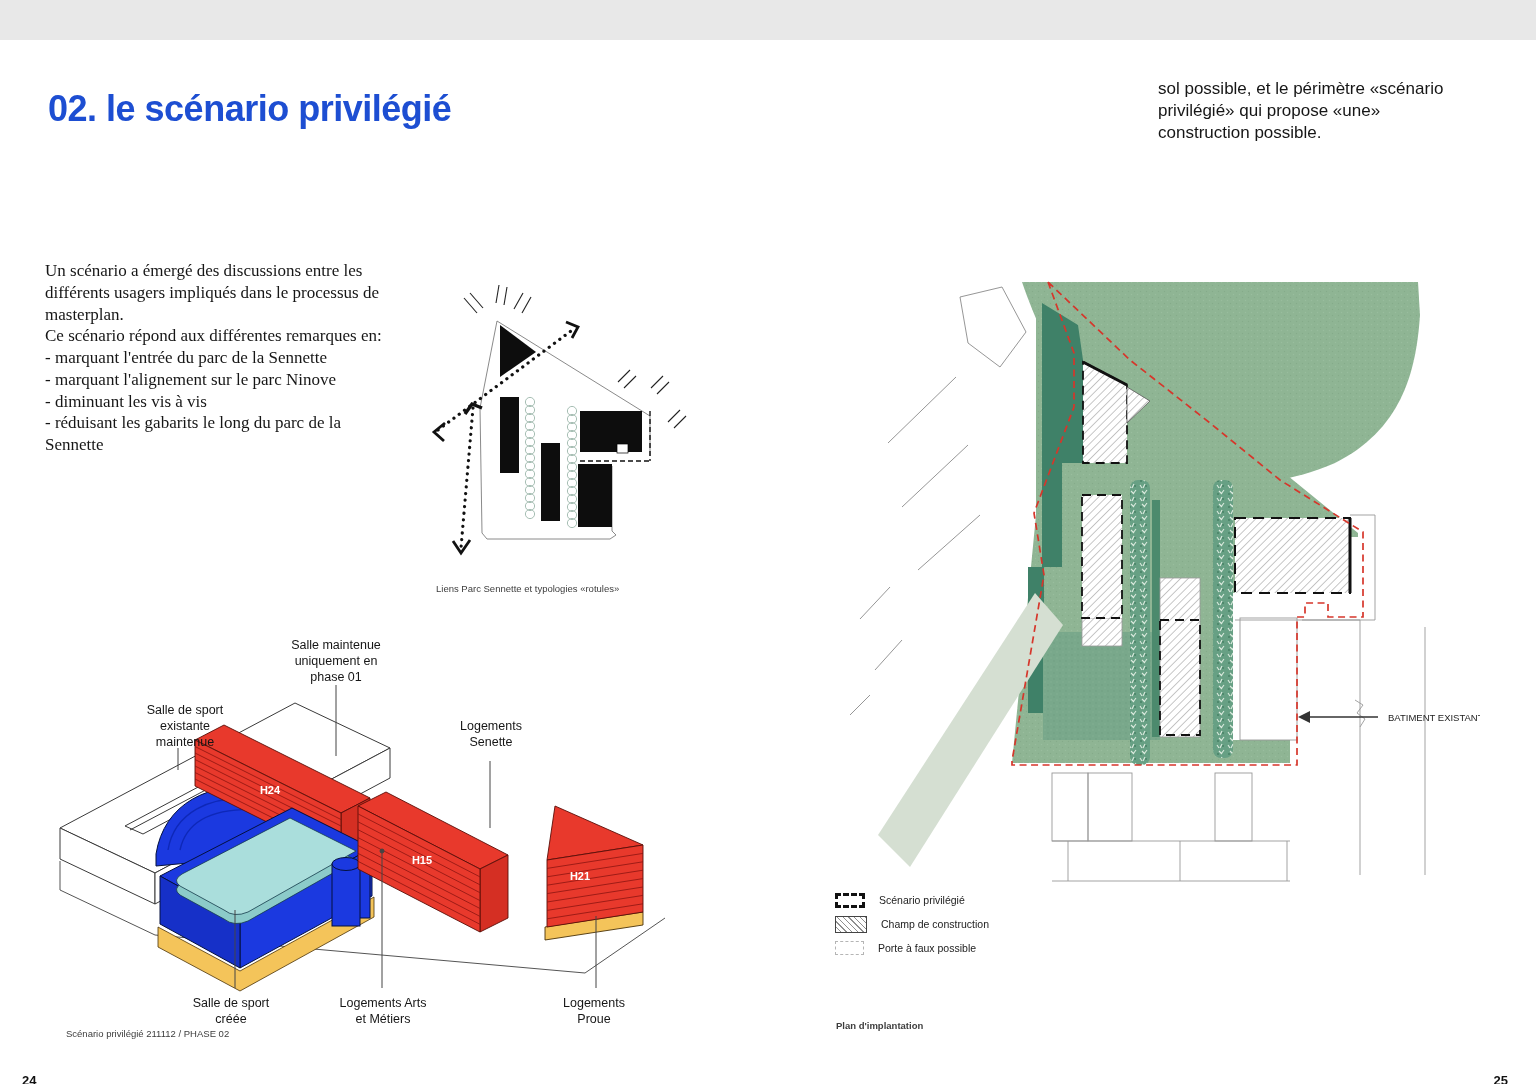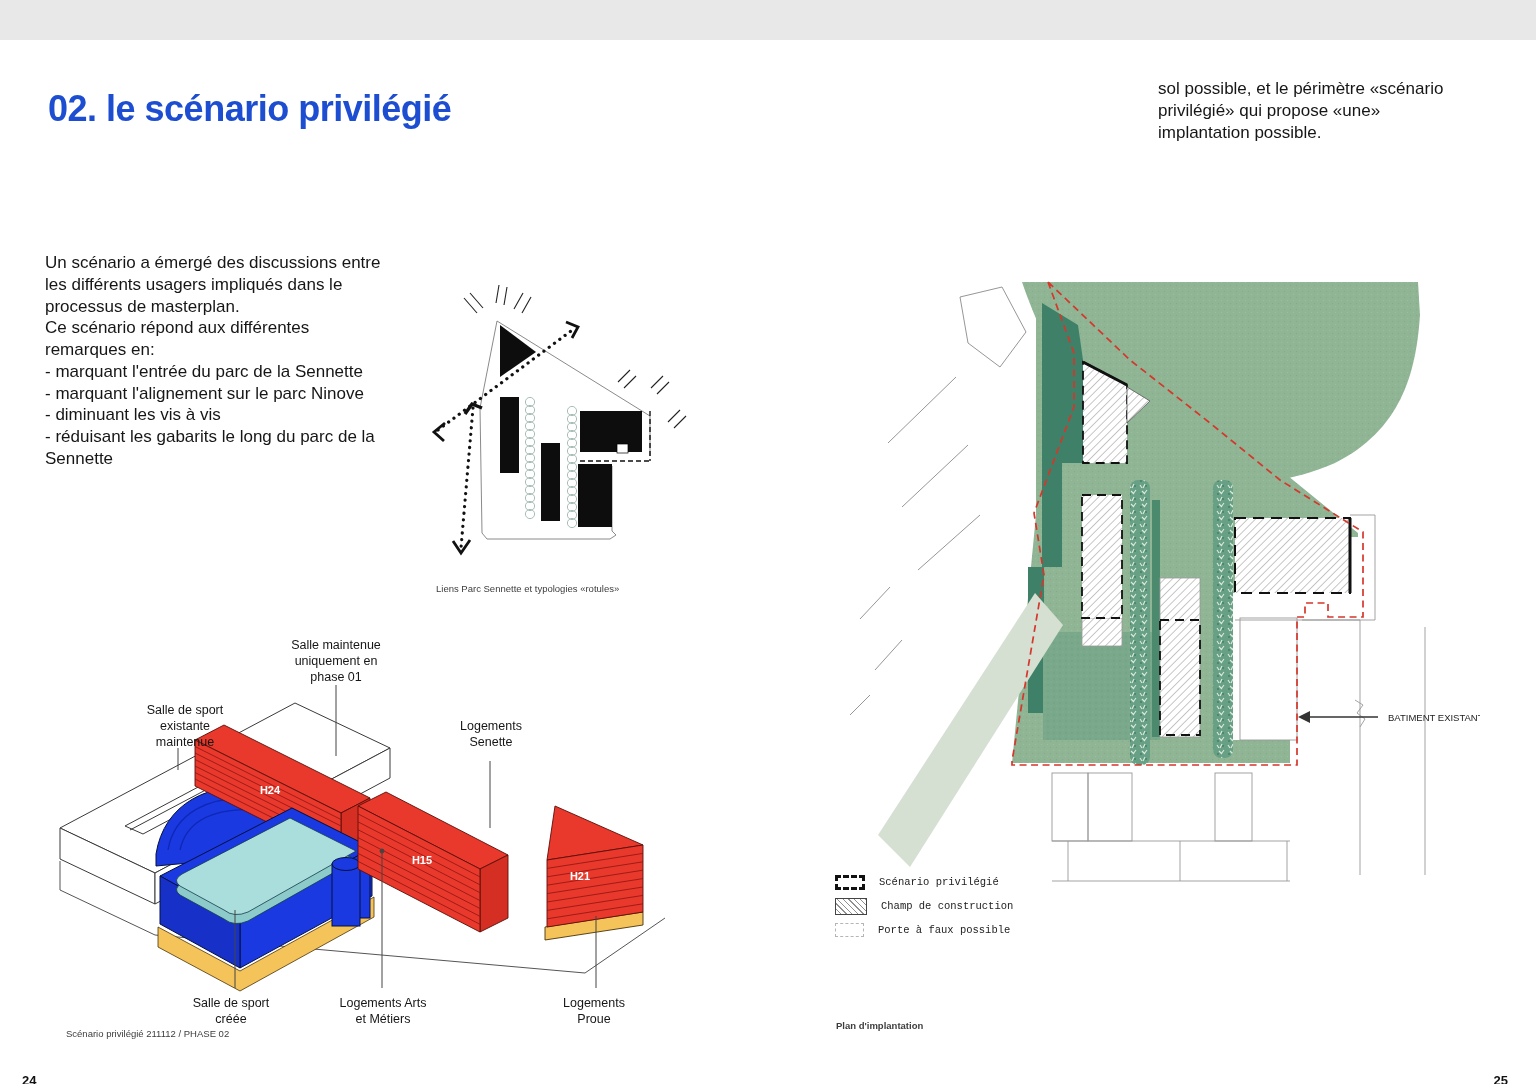--- a/index.html
+++ b/index.html
@@ -1,27 +1,27 @@
 <!DOCTYPE html>
 <html><head>
 <meta charset="utf-8">
 <style>
   html,body{margin:0;padding:0;background:#e8e8e8;}
   .spread{position:relative;width:1536px;height:1084px;background:#ffffff;overflow:hidden;
           font-family:"Liberation Sans",sans-serif;color:#1c1c1c;margin-top:40px;}
   .abs{position:absolute;}
   .page-title{left:48px;top:48px;font-size:36px;font-weight:700;color:#1d4ed2;letter-spacing:-0.5px;}
   .body-text{font-size:17px;line-height:1.28;white-space:pre-line;color:#161616;}
-  .intro{left:45px;top:212px;width:348px;}
+  .intro{left:45px;top:220px;width:348px;font-family:Liberation Serif, serif;}
   .col1{left:815px;top:38px;width:320px;}
   .col2{left:1158px;top:38px;width:312px;}
   .fig-caption{font-size:9.5px;color:#3d3d3d;padding-left:8px;}
   .axon-label{font-size:12.5px;line-height:1.28;text-align:center;white-space:pre-line;width:150px;color:#161616;}
   .pagenum{font-size:13px;font-weight:700;color:#111;}
-  .legend{left:835px;top:830px;font-family:Liberation Mono, monospace;}
+  .legend{left:835px;top:848px;}
   .legend-row{display:flex;align-items:center;height:24px;}
   .legend-icon{width:30px;height:15px;margin-right:14px;flex:0 0 auto;}
   .legend-label{font-size:10.5px;color:#222;}
   .ic-scenario{border:3px dashed #111;width:24px;height:9px;}
   .ic-champ{border:1px solid #444;background:repeating-linear-gradient(45deg,#fff 0 3px,#8f8f8f 3px 4px);}
   .ic-porte{border:1.5px dashed #b5b5b5;width:27px;height:12px;}
   .hlabel{font-size:11px;font-weight:700;fill:#ffffff;}
   svg{display:block;}
 </style>
 </head>
@@ -219,21 +219,21 @@
 créée</div>
   <div class="abs axon-label" style="left:308px;top:955px;">Logements Arts
 et Métiers</div>
   <div class="abs axon-label" style="left:519px;top:955px;">Logements
 Proue</div>
 
   <div class="abs fig-caption" style="left:58px;top:988px;">Scénario privilégié 211112 / PHASE 02</div>
 
   <div class="abs pagenum" style="left:22px;top:1033px;">24</div>
 
-  <div class="abs body-text col2">sol possible, et le périmètre «scénario privilégié» qui propose «une» implantation possible.</div>
+  <div class="abs body-text col2">sol possible, et le périmètre «scénario privilégié» qui propose «une» construction possible.</div>
 
   <svg class="abs" style="left:830px;top:235px;" width="650" height="610" viewBox="0 0 650 610">
     <defs>
       <pattern id="hatch" width="5.5" height="5.5" patternTransform="rotate(45)" patternUnits="userSpaceOnUse">
         <rect width="5.5" height="5.5" fill="#ffffff"></rect>
         <line x1="0" y1="0" x2="0" y2="5.5" stroke="#8f8f8f" stroke-width="1"></line>
       </pattern>
       <pattern id="sage" width="6" height="6" patternUnits="userSpaceOnUse">
         <rect width="6" height="6" fill="#8fb594"></rect>
         <circle cx="1.5" cy="1.5" r="0.7" fill="#99bd9e"></circle>

